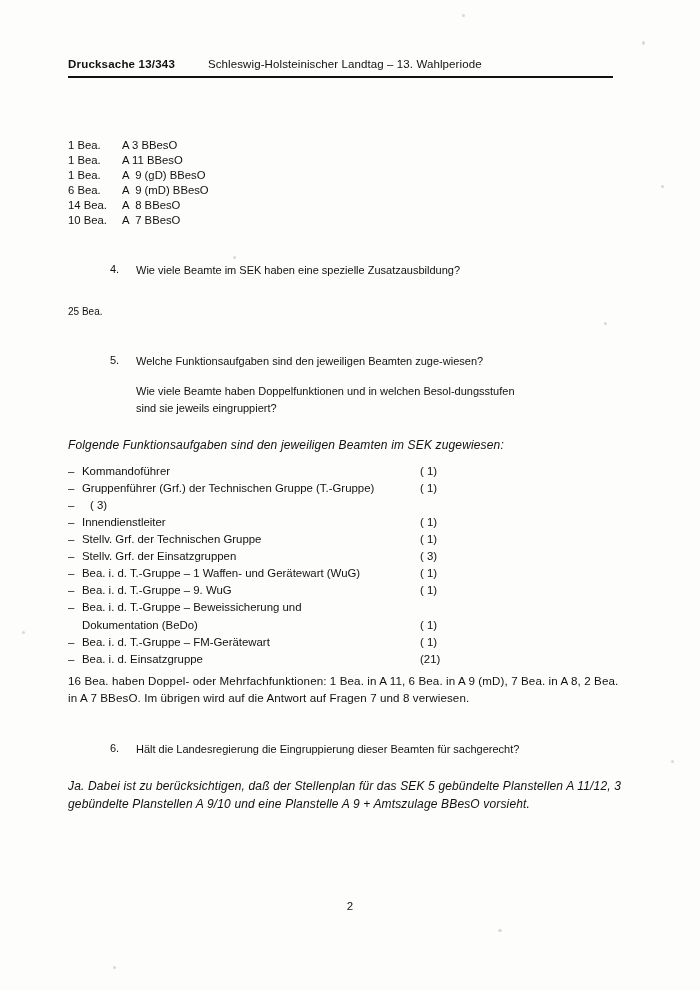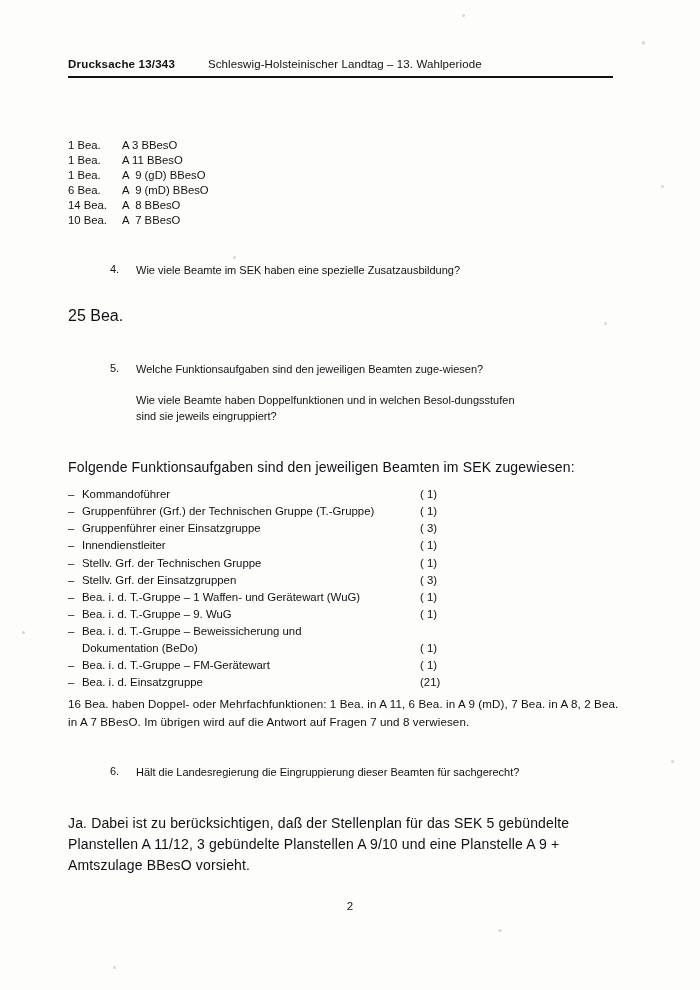--- a/index.html
+++ b/index.html
@@ -101,28 +101,29 @@
     font-size: 11px;
     line-height: 1.5;
     max-width: 390px;
   }
   .q-text .sub {
     margin-top: 14px;
   }
 
   .answer {
     margin-top: 26px;
-    font-size: 16px;
+    font-size: 10px;
   }
 
   .para {
-    margin-top: 32px;
-    font-size: 14px;
+    margin-top: 20px;
+    font-size: 12px;
     line-height: 1.52;
     letter-spacing: 0.15px;
+    font-style: italic;
   }
 
   .fn-list {
     margin-top: 8px;
   }
   .fn-row {
     display: flex;
     font-size: 11.4px;
     line-height: 1.5;
   }
@@ -230,21 +231,20 @@
         <span class="fn-label">Kommandoführer</span>
         <span class="fn-count">( 1)</span>
       </div>
       <div class="fn-row">
         <span class="fn-dash">–</span>
         <span class="fn-label">Gruppenführer (Grf.) der Technischen Gruppe (T.-Gruppe)</span>
         <span class="fn-count">( 1)</span>
       </div>
       <div class="fn-row">
         <span class="fn-dash">–</span>
-        <span class="fn-label">Gruppenführer einer Einsatzgruppe</span>
         <span class="fn-count">( 3)</span>
       </div>
       <div class="fn-row">
         <span class="fn-dash">–</span>
         <span class="fn-label">Innendienstleiter</span>
         <span class="fn-count">( 1)</span>
       </div>
       <div class="fn-row">
         <span class="fn-dash">–</span>
         <span class="fn-label">Stellv. Grf. der Technischen Gruppe</span>

